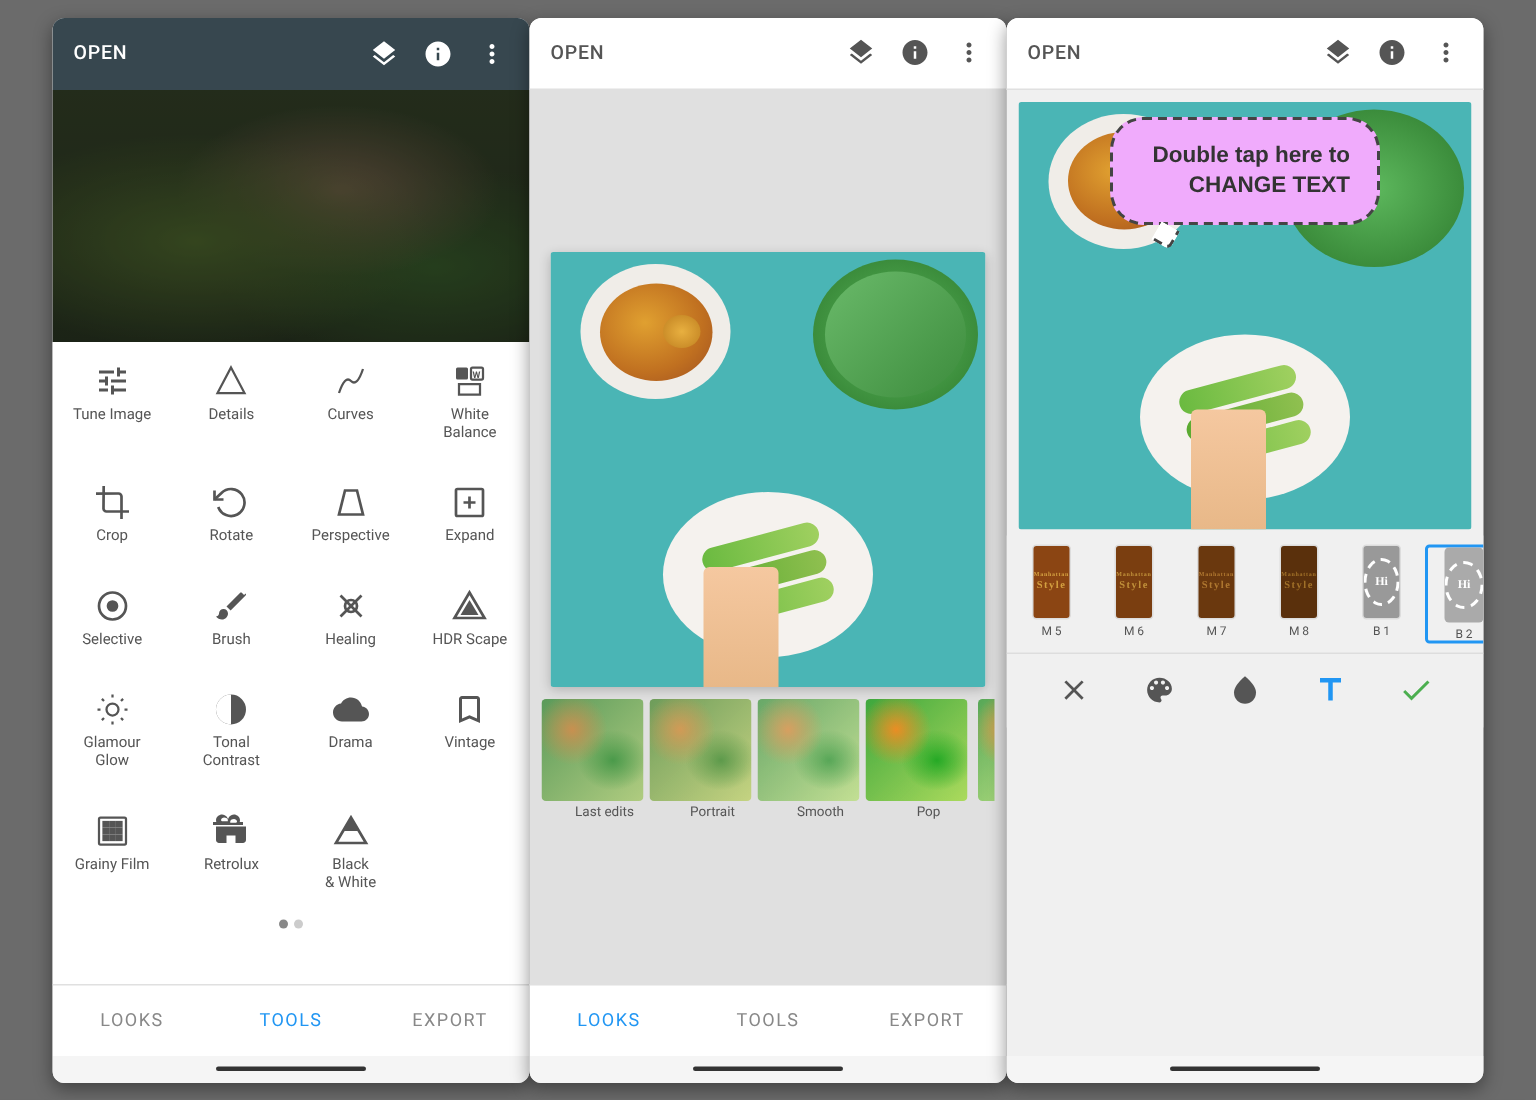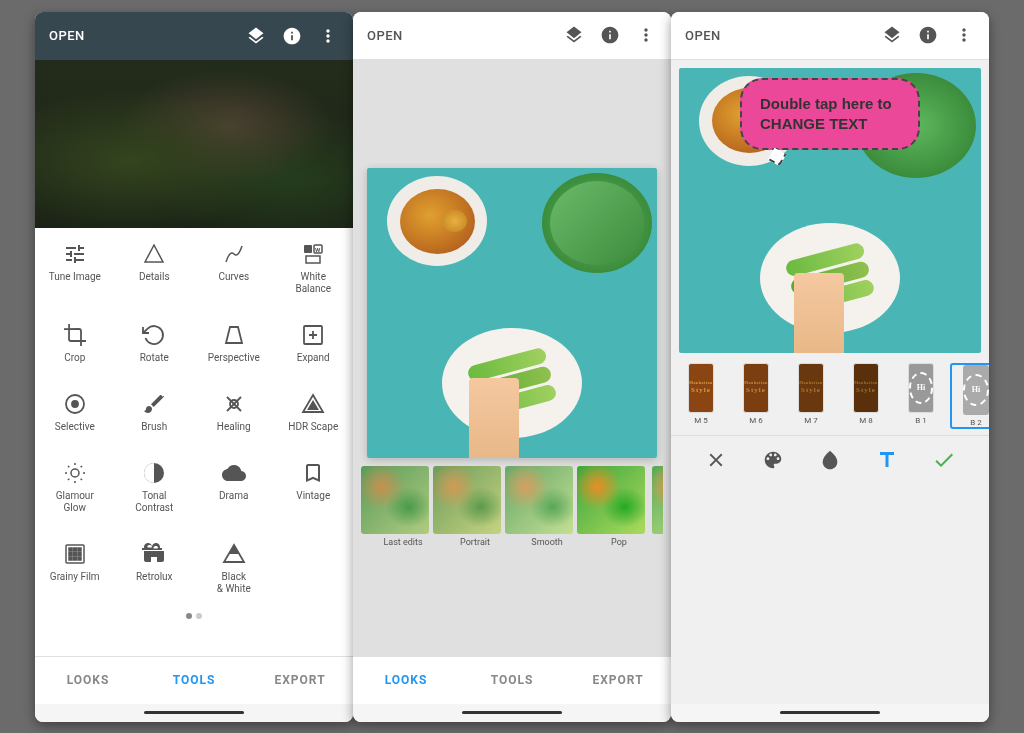--- a/index.html
+++ b/index.html
@@ -129,21 +129,21 @@
       border-top: 1px solid #e0e0e0;
       background: #fff;
       height: 48px;
     }
     .tab-item {
       flex: 1;
       display: flex;
       align-items: center;
       justify-content: center;
       font-size: 12px;
-      font-weight: 700;
+      font-weight: 400;
       letter-spacing: 1px;
       color: #888;
     }
     .tab-item.active { color: #2196F3; }
 
     
     .home-bar {
       height: 18px;
       background: #f5f5f5;
       display: flex;
@@ -616,21 +616,21 @@
             <div style="display:flex; flex-direction:column; gap:3px; transform:rotate(-15deg);">
               <div style="width:80px; height:16px; border-radius:8px; background:linear-gradient(90deg, #6aba40, #a0d060);"></div>
               <div style="width:80px; height:16px; border-radius:8px; background:linear-gradient(90deg, #5aaa30, #90c050);"></div>
               <div style="width:80px; height:16px; border-radius:8px; background:linear-gradient(90deg, #6aba40, #a0d060);"></div>
             </div>
           </div>
 
           <div style="position:absolute; bottom:0; left:38%; width:50px; height:80px; background: linear-gradient(180deg, #f5c8a0 0%, #e8b888 100%); border-radius:4px 4px 0 0;"></div>
         </div>
 
-        <div style="position:absolute; top:10px; left:50%; transform:translateX(-50%); background:#ec4899; border:2.5px dashed #444; border-radius:22px; padding:14px 18px; text-align:left; min-width:180px; z-index:10;">
+        <div style="position:absolute; top:10px; left:50%; transform:translateX(-50%); background:#f0abfc; border:2.5px dashed #444; border-radius:22px; padding:14px 18px; text-align:right; min-width:180px; z-index:10;">
           <span style="font-size:15px; font-weight:700; color:#333; font-family:'Comic Sans MS', cursive, sans-serif; line-height:1.35; display:block;">Double tap here to<br>CHANGE TEXT</span>
 
           <div style="position:absolute; bottom:-16px; left:28px; width:14px; height:14px; background:white; border-right:2.5px dashed #444; border-bottom:2.5px dashed #444; transform:rotate(30deg); border-radius:0 0 4px 0;"></div>
         </div>
       </div>
 
       <div style="background:#f0f0f0; padding:6px 4px; display:flex; gap:3px; overflow:hidden; margin-top:4px;">
 
         <div class="style-item">
           <div class="style-preview" style="background:#8B4513;">

